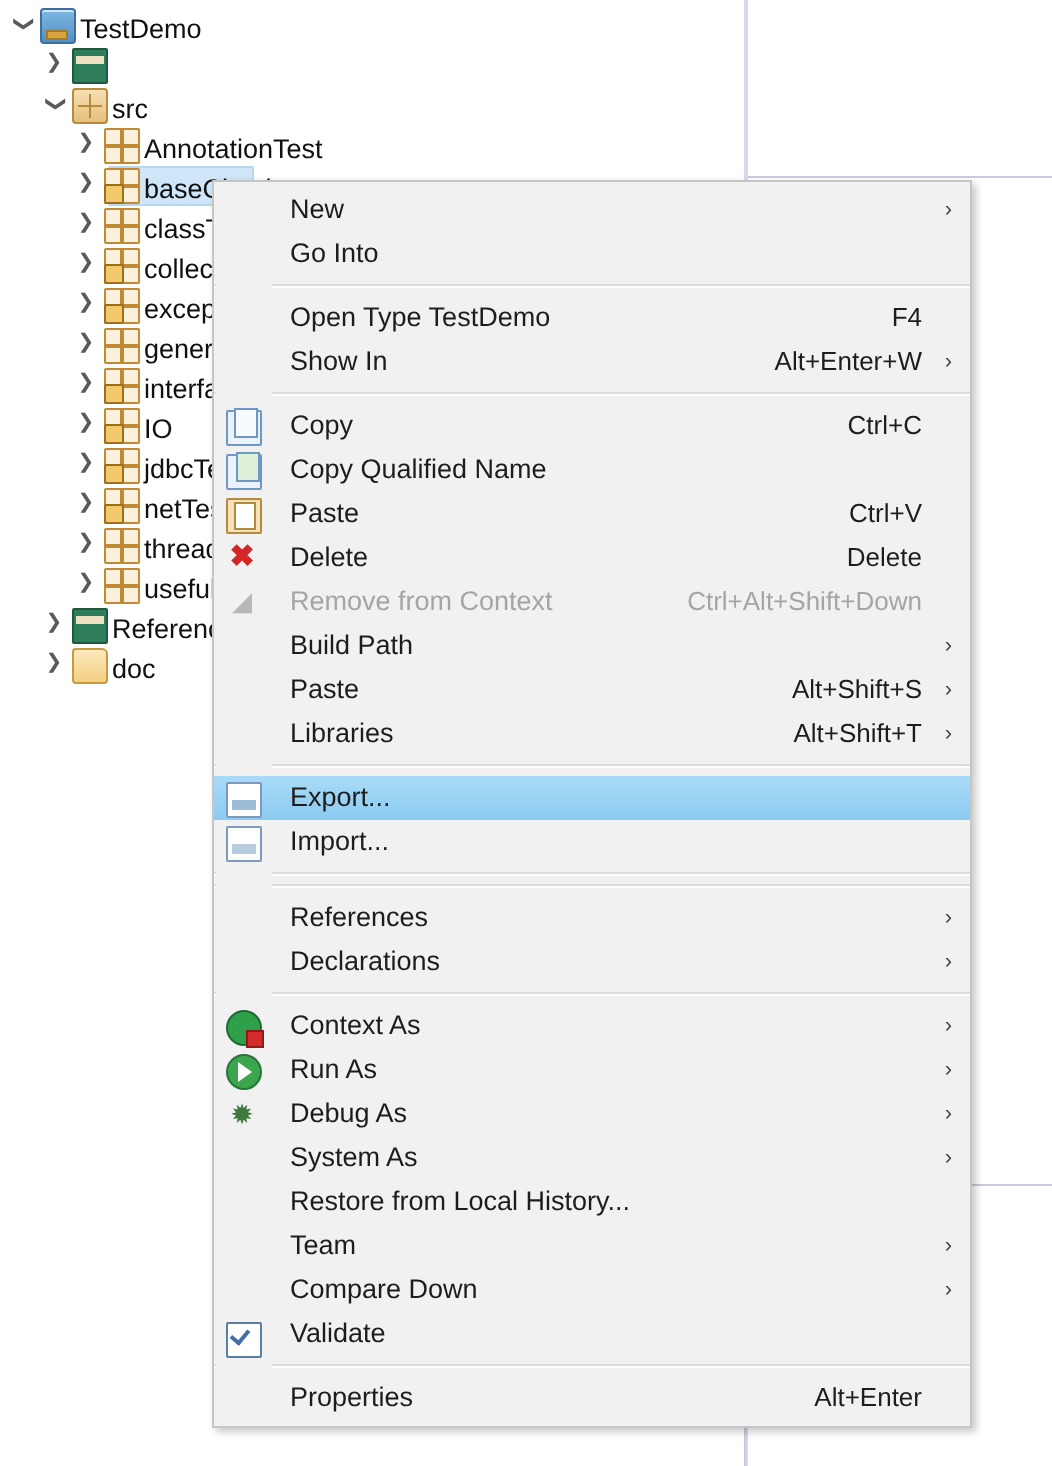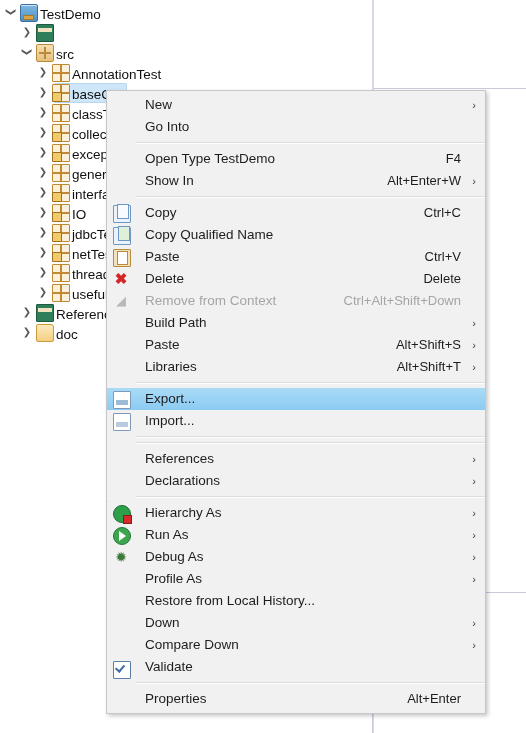--- a/index.html
+++ b/index.html
@@ -300,42 +300,42 @@
       <span class="mlabel">References</span>
       <span class="marrow">›</span>
     </div>
     <div class="mi">
       <span class="mlabel">Declarations</span>
       <span class="marrow">›</span>
     </div>
     <div class="sep"></div>
     <div class="mi">
       <span class="mico g-coverage" style="position: absolute;"></span>
-      <span class="mlabel">Hierarchy As</span>
+      <span class="mlabel">Context As</span>
       <span class="marrow">›</span>
     </div>
     <div class="mi">
       <span class="mico g-run" style="position: absolute;"></span>
       <span class="mlabel">Run As</span>
       <span class="marrow">›</span>
     </div>
     <div class="mi">
       <span class="mico g-debug" style="position: absolute;">✹</span>
       <span class="mlabel">Debug As</span>
       <span class="marrow">›</span>
     </div>
     <div class="mi">
-      <span class="mlabel">Profile As</span>
+      <span class="mlabel">System As</span>
       <span class="marrow">›</span>
     </div>
     <div class="mi">
       <span class="mlabel">Restore from Local History...</span>
     </div>
     <div class="mi">
-      <span class="mlabel">Down</span>
+      <span class="mlabel">Team</span>
       <span class="marrow">›</span>
     </div>
     <div class="mi">
       <span class="mlabel">Compare Down</span>
       <span class="marrow">›</span>
     </div>
     <div class="mi">
       <span class="mico g-check" style="position: absolute;"></span>
       <span class="mlabel">Validate</span>
     </div>

